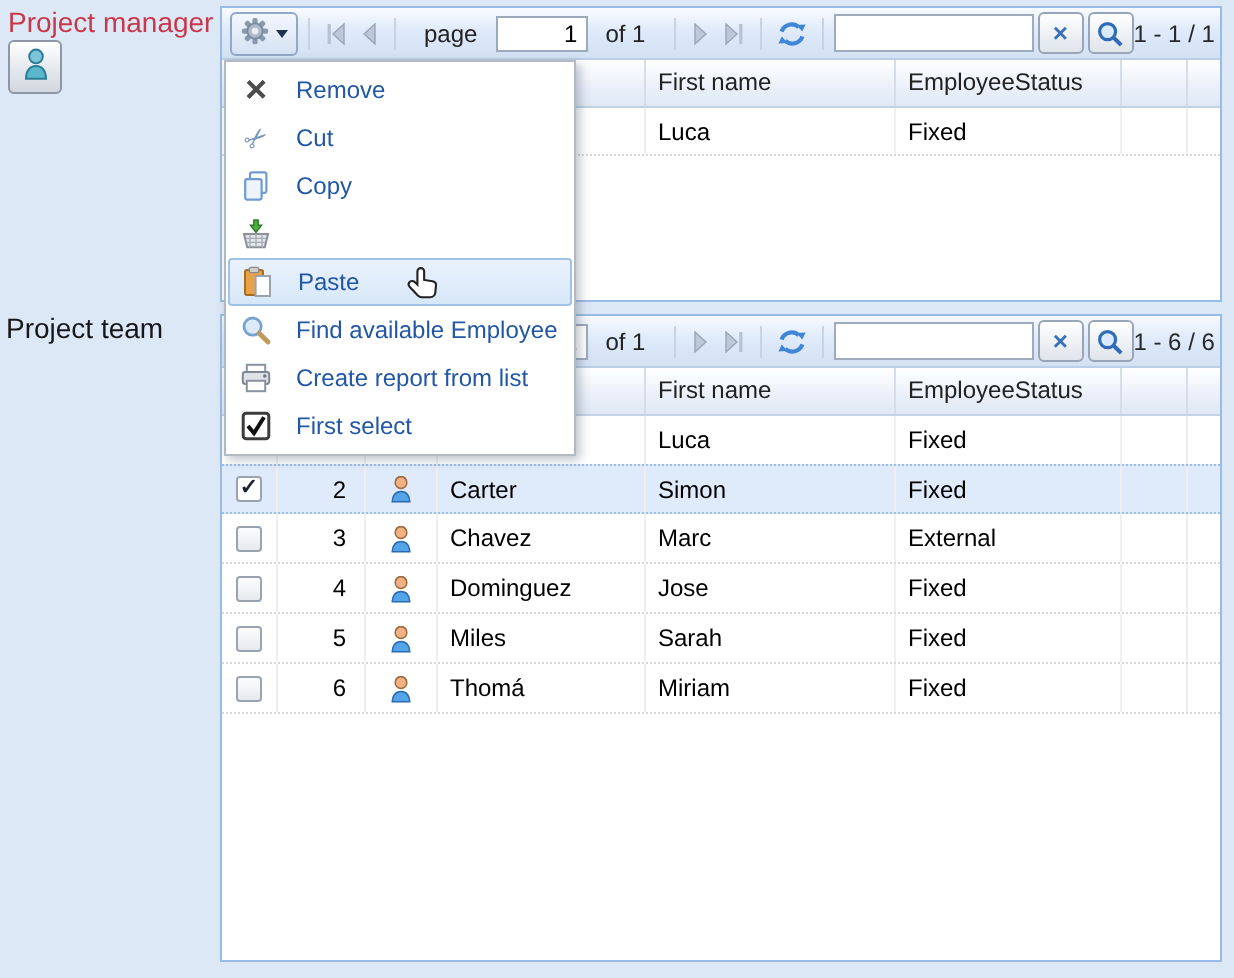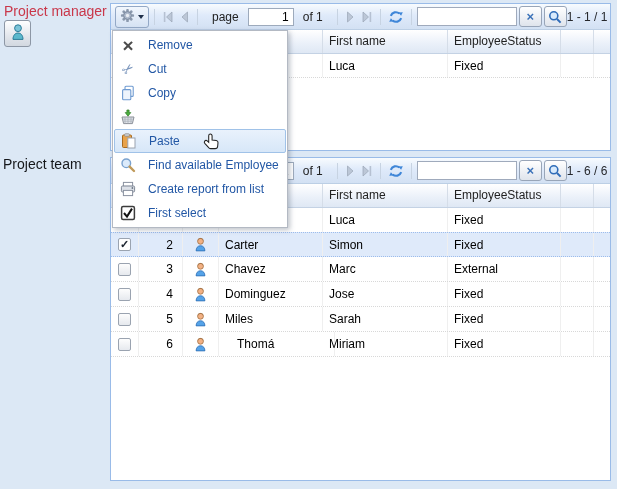--- a/index.html
+++ b/index.html
@@ -350,21 +350,21 @@
             <span class="cb" style="margin:0;"></span>
           </div>
         <div class="gcell num" style="left:28px;width:44px;">6</div>
         <div class="gcell icon-cell" style="left:72px;width:36px;">
           <svg width="15" height="15" viewBox="0 0 16 16">
               <path d="M8 1.1 a3.4 3.4 0 0 1 3.3 2.7 c-2.1-.6-4.5-.6-6.6 0 A3.4 3.4 0 0 1 8 1.1z" fill="#8a5a28"></path>
               <circle cx="8" cy="4.6" r="3.1" fill="#f2b184" stroke="#9c6a3a" stroke-width=".8"></circle>
               <path d="M3.3 14.8 c0-3.1 1.7-5.5 4.7-5.5 s4.7 2.4 4.7 5.5 z" fill="#55a3e8" stroke="#2a6ab0" stroke-width=".8"></path>
             </svg>
         </div>
-        <div class="gcell" style="left:120px;width:104px;">Thomá</div>
+        <div class="gcell" style="left:108px;width:104px;">Thomá</div>
         <div class="gcell" style="left:212px;width:125px;">Miriam</div>
         <div class="gcell" style="left:337px;width:113px;">Fixed</div>
         <div class="gcell" style="left:450px;width:33px;"></div>
       </div>
     </div>
   </div>
 
   <div class="menu">
     <div class="mitem">
       <span class="mi-icon">

